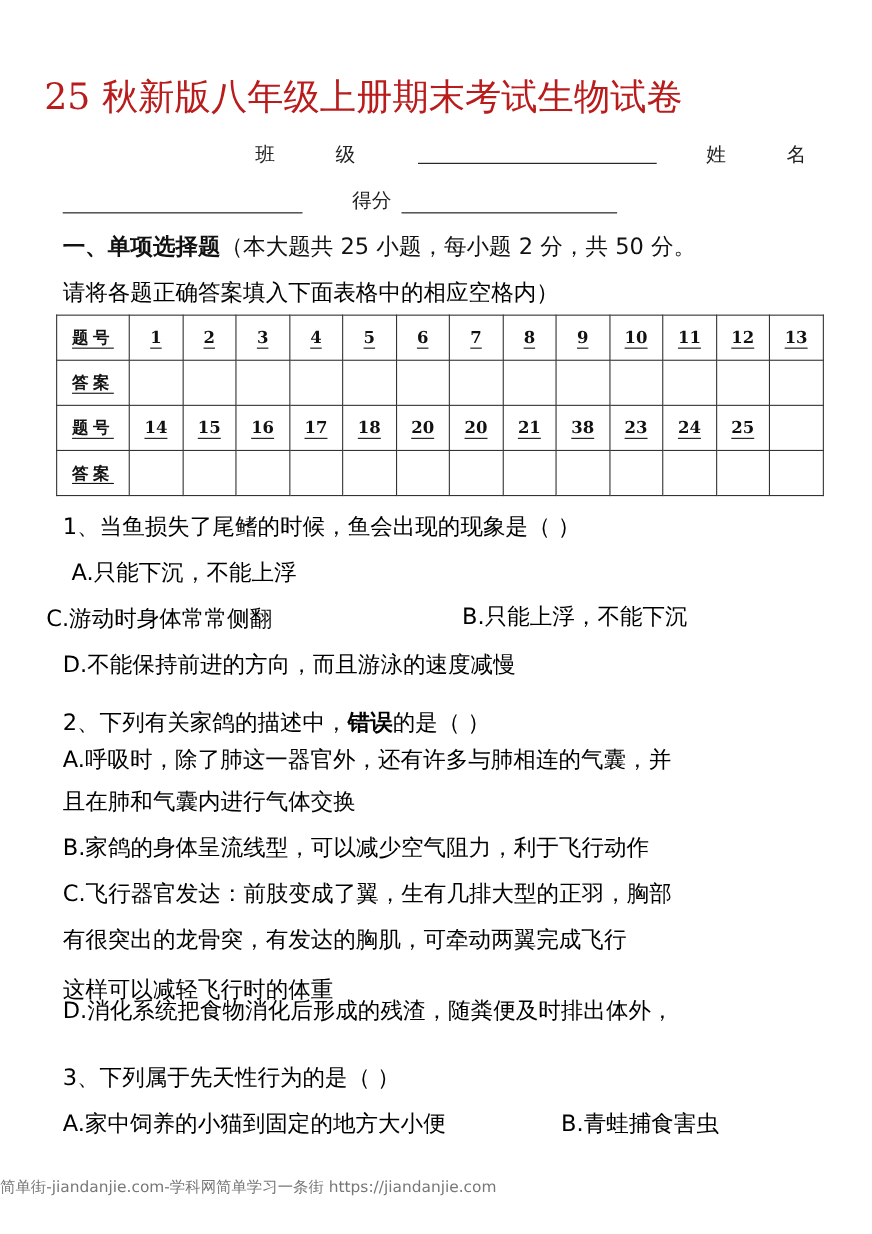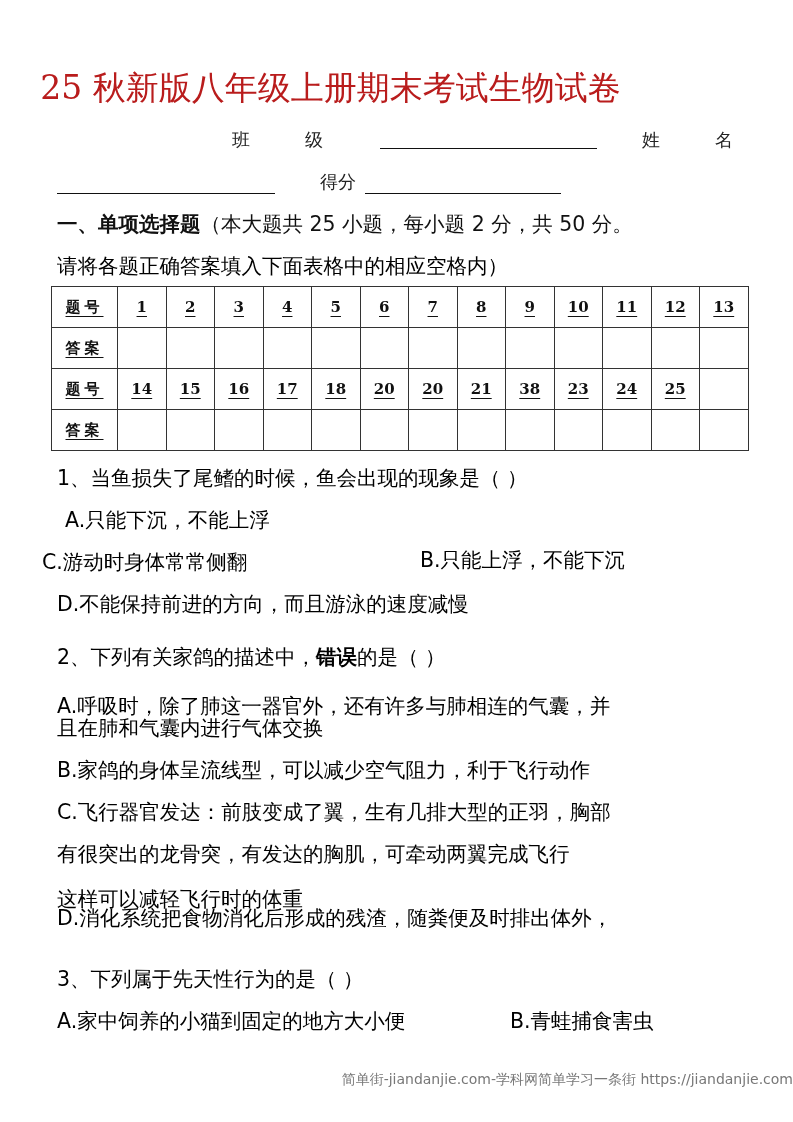--- a/index.html
+++ b/index.html
@@ -9,21 +9,21 @@
   .hdr-label { font-family: "DejaVu Serif", serif; font-size: 18px; color: #222; }
   .line { position: absolute; border-bottom: 1.3px solid #111; height: 0; }
   .section { left: 57px; top: 210px; font-size: 20.5px; }
   .section b { font-weight: bold; }
   .text { font-size: 20.5px; color: #000000; }
   table.ans { position: absolute; left: 51px; top: 286px; border-collapse: collapse; table-layout: fixed; }
   table.ans td { border: 1.3px solid #333; height: 40px; padding: 0; text-align: center; vertical-align: middle; font-family: "DejaVu Serif", serif; font-weight: bold; font-size: 15px; }
   table.ans td.lab { width: 65px; letter-spacing: 4px; }
   table.ans td.c { width: 47.5px; }
   table.ans td span { text-decoration: underline; text-underline-offset: 4px; text-decoration-thickness: 1.3px; }
-  .footer { left: 0; width: 793px; text-align: right; top: 1071px; font-size: 14px; color: #777; }
+  .footer { left: 0; width: 793px; text-align: left; top: 1071px; font-size: 14px; color: #777; }
 </style>
 </head>
 <body>
 
 <div class="abs title">25 秋新版八年级上册期末考试生物试卷</div>
 
 <div class="abs hdr-label" style="left:232px; top:128px;">班</div>
 <div class="abs hdr-label" style="left:305px; top:128px;">级</div>
 <div class="line" style="left:380px; top:148px; width:217px;"></div>
 <div class="abs hdr-label" style="left:642px; top:128px;">姓</div>
@@ -104,21 +104,21 @@
 </tbody>
   </table>
 
 <div class="abs text" style="left:57px; top:464px;">1、当鱼损失了尾鳍的时候，鱼会出现的现象是（    ）</div>
 <div class="abs text" style="left:65px; top:506px;">A.只能下沉，不能上浮</div>
 <div class="abs text" style="left:420px; top:506px;margin-top:40px;">B.只能上浮，不能下沉</div>
 <div class="abs text" style="left:42px; top:548px;">C.游动时身体常常侧翻</div>
 <div class="abs text" style="left:57px; top:590px;">D.不能保持前进的方向，而且游泳的速度减慢</div>
 
 <div class="abs text" style="left:57px; top:599px;margin-top:44px;"><span>2、下列有关家鸽的描述中，</span><b>错误</b><span>的是（    ）</span></div>
-<div class="abs text" style="left:57px; top:692px;">A.呼吸时，除了肺这一器官外，还有许多与肺相连的气囊，并</div>
+<div class="abs text" style="left:57px; top:676px;">A.呼吸时，除了肺这一器官外，还有许多与肺相连的气囊，并</div>
 <div class="abs text" style="left:57px; top:714px;">且在肺和气囊内进行气体交换</div>
 <div class="abs text" style="left:57px; top:756px;">B.家鸽的身体呈流线型，可以减少空气阻力，利于飞行动作</div>
 <div class="abs text" style="left:57px; top:798px;">C.飞行器官发达：前肢变成了翼，生有几排大型的正羽，胸部</div>
 <div class="abs text" style="left:57px; top:840px;">有很突出的龙骨突，有发达的胸肌，可牵动两翼完成飞行</div>
 <div class="abs text" style="left:57px; top:881px;margin-top:23px;">D.消化系统把食物消化后形成的残渣，随粪便及时排出体外，</div>
 <div class="abs text" style="left:57px; top:885px;text-align:right;">这样可以减轻飞行时的体重</div>
 
 <div class="abs text" style="left:57px; top:965px;">3、下列属于先天性行为的是（    ）</div>
 <div class="abs text" style="left:57px; top:1007px;">A.家中饲养的小猫到固定的地方大小便</div>
 <div class="abs text" style="left:510px; top:1007px;">B.青蛙捕食害虫</div>

